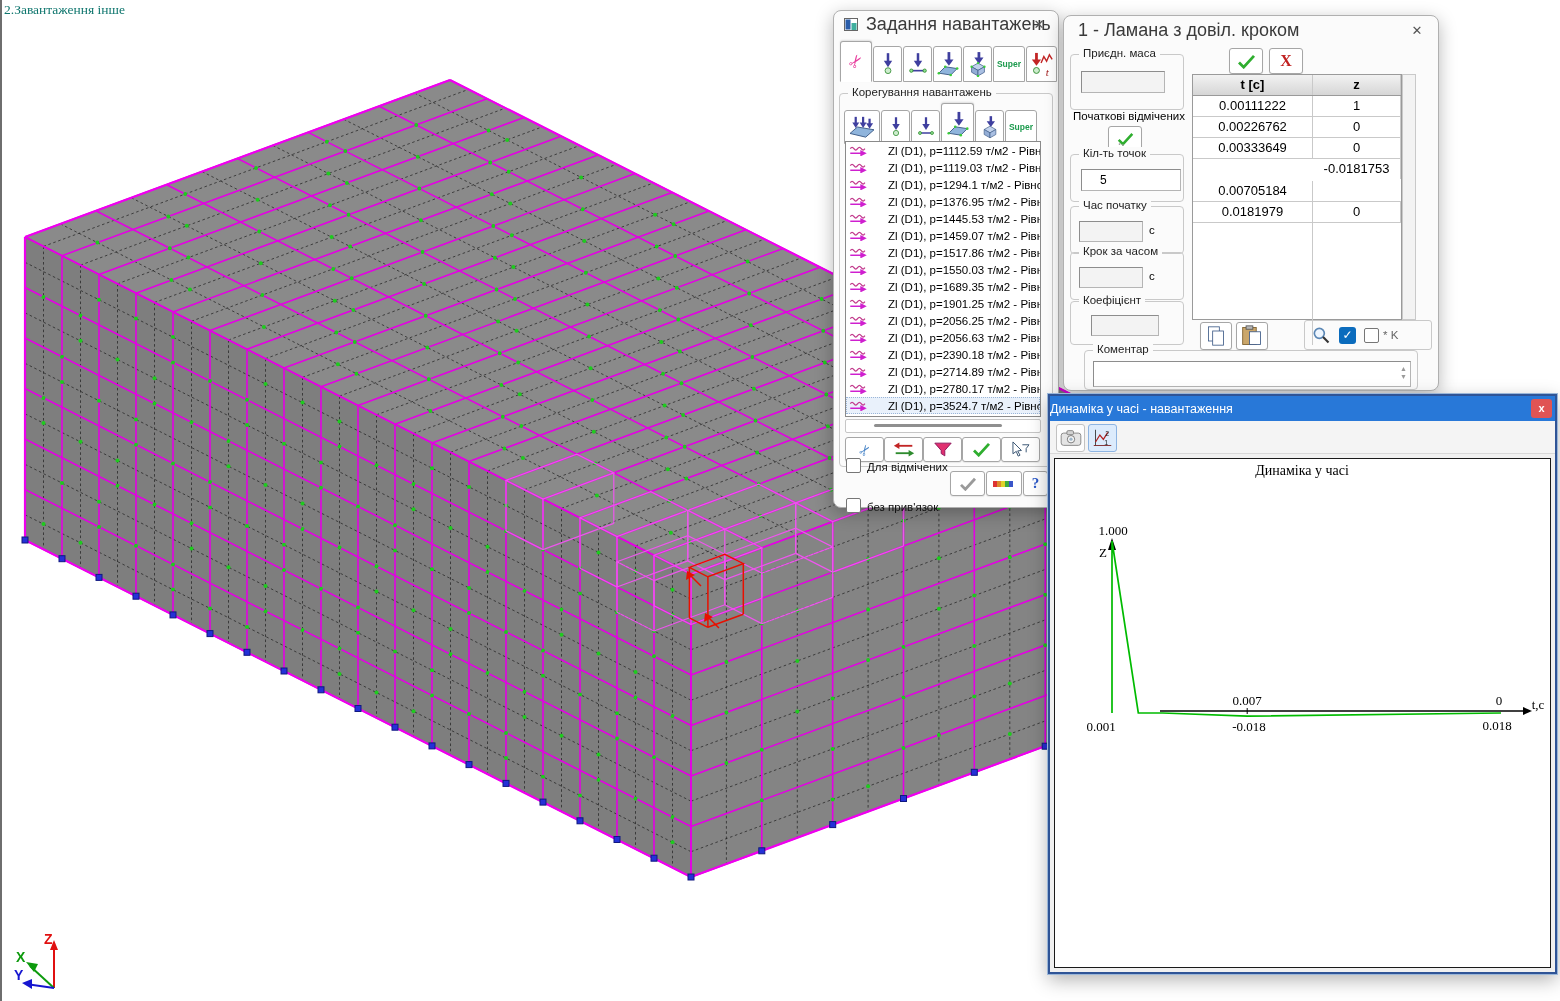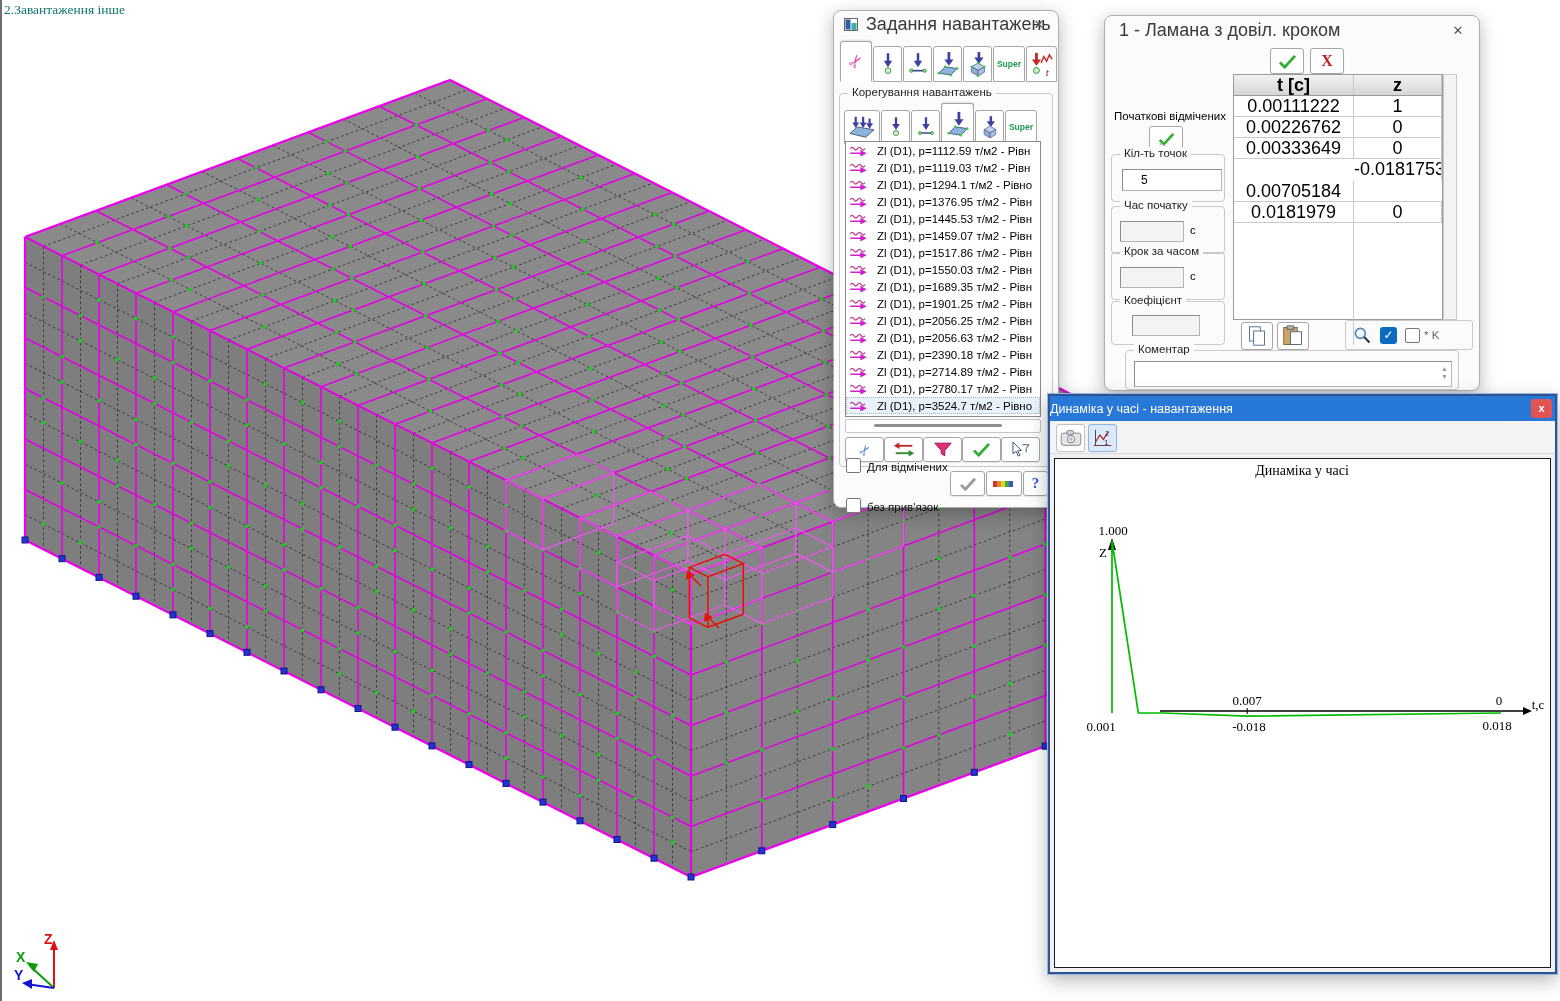--- a/index.html
+++ b/index.html
@@ -30,31 +30,31 @@
   .cblbl{font-size:11.5px;color:#111;margin-left:6px}
   .btn{position:absolute;background:#fff;border:1px solid #a6a6a6;border-radius:3px;
        display:flex;align-items:center;justify-content:center;box-shadow:0 1px 1px rgba(0,0,0,.08)}
   
   .tabrow{position:absolute;display:flex;align-items:flex-end}
   .tab{background:#fff;border:1px solid #a6a6a6;border-radius:3px 3px 0 0;height:34px;width:27px;
        display:flex;align-items:center;justify-content:center;margin-right:1px}
   .tab.act{height:39px;border-bottom:1px solid #fff;box-shadow:0 -1px 2px rgba(0,0,0,.12)}
   .super{font-size:8.5px;font-weight:bold;color:#1d9b4e}
   .loads{position:absolute;background:#fff;border:1px solid #8a8a8a;overflow:hidden}
-  .load-item{height:17px;display:flex;align-items:center;gap:9px;padding:0 3px;white-space:nowrap;
+  .load-item{height:17px;display:flex;align-items:center;gap:20px;padding:0 3px;white-space:nowrap;
              font-size:11.5px;color:#000}
   .load-item.sel{background:#e9f1fb;outline:1px dotted #9bb6d8;outline-offset:-1px}
   .li-ico{width:19px;height:11px;flex:none}
   .hscroll{position:absolute;background:#fff;border:1px solid #c6c6c6;border-radius:2px}
   .hthumb{position:absolute;top:4px;height:3px;background:#8f8f8f;border-radius:2px}
   
   .tblwrap{position:absolute;background:#fff;border:1px solid #9a9a9a}
   .trow{display:flex;border-bottom:1px solid #c9c9c9}
   .trow.hd{background:linear-gradient(#f2f2f2,#d6d6d6);border-bottom:1px solid #9a9a9a;font-weight:bold}
-  .tcell{height:20px;line-height:20px;text-align:center;font-size:18px;color:#000;border-right:1px solid #c9c9c9;overflow:hidden}
+  .tcell{height:20px;line-height:20px;text-align:center;font-size:13px;color:#000;border-right:1px solid #c9c9c9;overflow:hidden}
   .vstrip{position:absolute;background:#f3f3f3;border:1px solid #c9c9c9}
   .toolpanel{position:absolute;border:1px solid #c9c9c9;border-radius:3px;display:flex;align-items:center;gap:8px;padding:0 6px}
   .bluecb{width:17px;height:17px;background:#0b6cbd;border-radius:3px;color:#fff;font-size:12px;line-height:17px;text-align:center}
   .spin{position:absolute;right:3px;display:flex;flex-direction:column;font-size:7px;color:#9a9a9a;line-height:8px}
   
   #dyn-win{position:absolute;background:#f0f0f0;border:2px solid #2f5496;box-shadow:0 0 0 1px #9ab6d8,0 6px 18px rgba(0,0,0,.3);z-index:30}
   #dyn-title{position:absolute;left:0;top:0;right:0;height:25px;background:#2878d8;color:#fff;
              display:flex;align-items:center;font-size:12.5px}
   #dyn-close{position:absolute;right:3px;top:3px;width:21px;height:19px;background:#e05454;border-radius:3px;
              color:#fff;font-size:11px;text-align:center;line-height:19px;font-weight:bold}
@@ -924,35 +924,39 @@
         <rect x="12" y="1" width="4" height="6" fill="#3dab3d"></rect>
       <rect x="16" y="1" width="4" height="6" fill="#3a55c9"></rect>
     </svg>
   </div>
   <div class="btn" style="left:189px;top:460px;width:23px;height:23px;color:#2a57c8;font-weight:bold;font-size:15px;font-family:'Liberation Serif',serif">?</div>
   <div class="abs" style="left:12px;top:486px">
     <span class="cb"></span><span class="cblbl">без прив'язок</span>
   </div>
 </div>
 
-<div class="win" id="poly-dlg" style="left:1104px;top:15px;width:374px;height:374px;z-index:20">
+<div class="win" id="poly-dlg" style="left:1063px;top:15px;width:374px;height:374px;z-index:20">
   <div class="ttl" style="height:28px;padding-left:14px">
     <span>1 - Ламана з довіл. кроком</span>
   </div>
   <div class="xbtn" style="right:10px;top:5px">✕</div>
 
   <div class="btn" style="left:165px;top:32px;width:32px;height:24px">
     <svg width="19" height="15" viewBox="0 0 20 16">
       <path d="M2 9 L7 14 L18 2" stroke="#2fae2f" stroke-width="3" fill="none"></path>
     </svg>
   </div>
   <div class="btn" style="left:205px;top:32px;width:32px;height:24px;color:#c02020;font-weight:800;font-size:16px;font-family:'Liberation Serif',serif">
     <span>X</span>
   </div>
 
+  <div class="grp" style="left:6px;top:38px;width:112px;height:54px">
+    <span class="lg">Приєдн. маса</span>
+    <div class="inp" style="left:10px;top:16px;width:82px;height:20px"></div>
+  </div>
   <div class="abs" style="left:4px;top:94px;width:122px;text-align:center;font-size:11.5px">Початкові відмічених</div>
   <div class="btn" style="left:44px;top:110px;width:32px;height:23px">
     <svg width="17" height="14" viewBox="0 0 20 16">
       <path d="M2 9 L7 14 L18 2" stroke="#2fae2f" stroke-width="3" fill="none"></path>
       <circle cx="3" cy="14" r="1" fill="#999"></circle>
         <circle cx="7" cy="15" r="1" fill="#999"></circle>
     </svg>
   </div>
   <div class="grp" style="left:6px;top:138px;width:112px;height:46px">
     <span class="lg">Кіл-ть точок</span>

